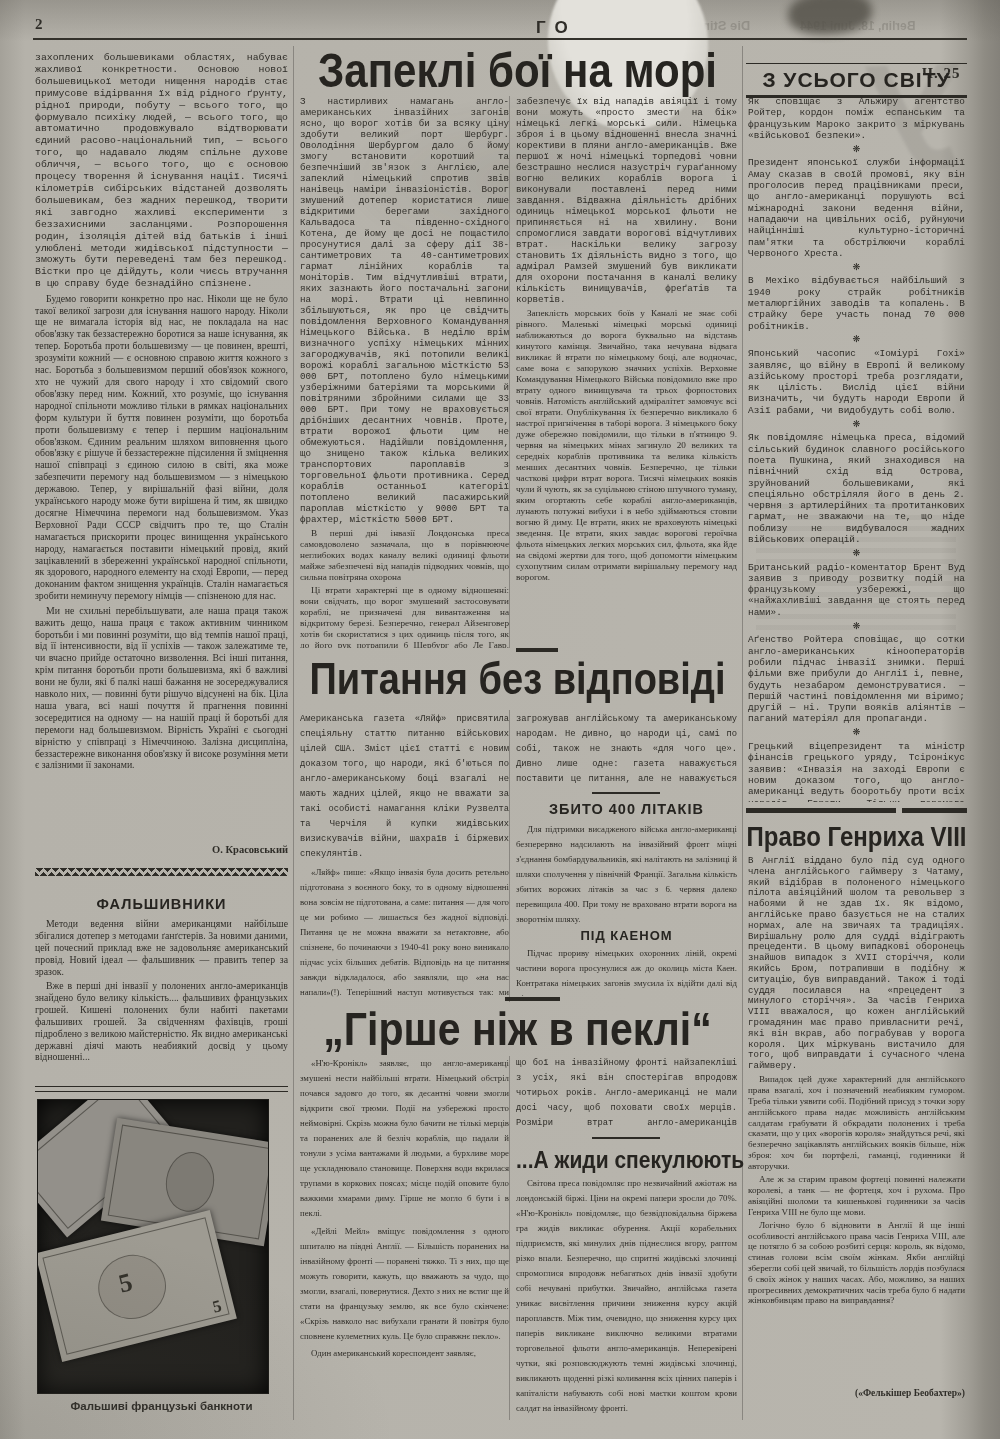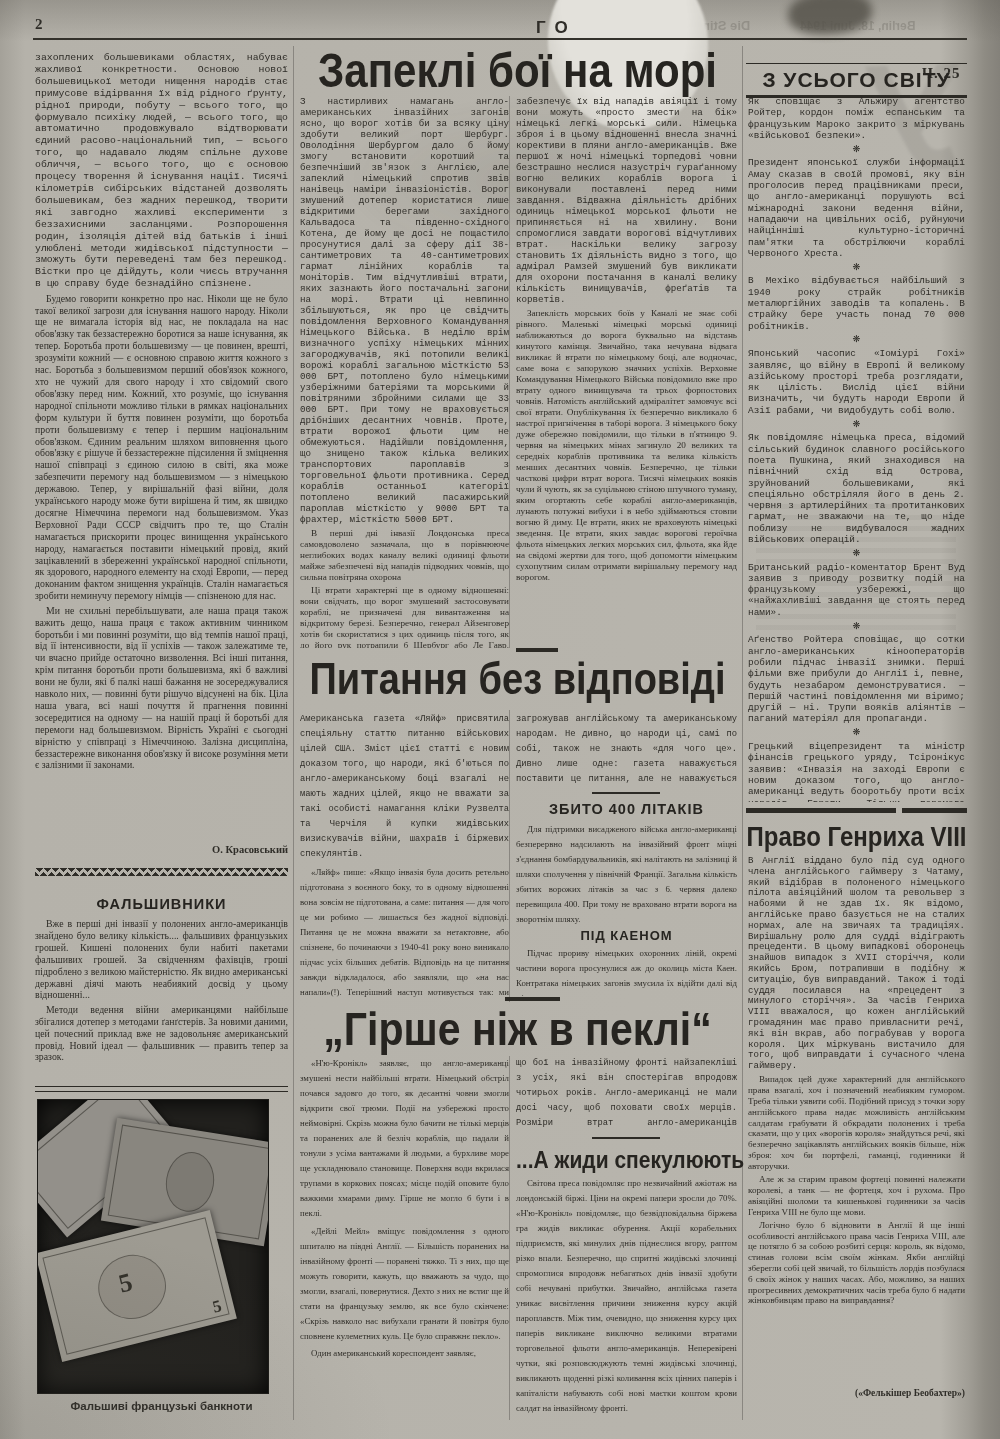--- a/index.html
+++ b/index.html
@@ -106,22 +106,22 @@
   <div class="abs tx c1" style="left:35px;top:52px;width:253px;height:788px;">
     <p class="noind">захоплених большевиками областях, набуває жахливої конкретности. Основою нової большевицької методи нищення народів стає примусове відірвання їх від рідного ґрунту, рідної природи, побуту — всього того, що формувало психіку людей, — всього того, що автоматично продовжувало відтворювати єдиний расово-національний тип, — всього того, що надавало людям спільне духове обличчя, — всього того, що є основою процесу творення й існування нації. Тисячі кілометрів сибірських відстаней дозволять большевикам, без жадних перешкод, творити які завгодно жахливі експерименти з беззахисними засланцями. Розпорошення родин, ізоляція дітей від батьків і інші улюблені методи жидівської підступности — зможуть бути переведені там без перешкод. Вістки про це дійдуть, коли чиєсь втручання в цю справу буде безнадійно спізнене.</p>
     <p>Будемо говорити конкретно про нас. Ніколи ще не було такої великої загрози для існування нашого народу. Ніколи ще не вимагала історія від нас, не покладала на нас обов'язку так беззастережно боротися за наше існування, як тепер. Боротьба проти большевизму — це повинен, врешті, зрозуміти кожний — є основною справою життя кожного з нас. Боротьба з большевизмом перший обов'язок кожного, хто не чужий для свого народу і хто свідомий свого обов'язку перед ним. Кожний, хто розуміє, що існування народної спільноти можливо тільки в рямках національних форм культури й буття повинен розуміти, що боротьба проти большевизму є тепер і першим національним обов'язком. Єдиним реальним шляхом виповнення цього обов'язку є рішуче й беззастережне підсилення й зміцнення нашої співпраці з єдиною силою в світі, яка може забезпечити перемогу над большевизмом — з німецькою державою. Тепер, у вирішальній фазі війни, доля українського народу може бути вирішена й тим, як швидко досягне Німеччина перемоги над большевизмом. Указ Верховної Ради СССР свідчить про те, що Сталін намагається прискорити процес винищення українського народу, намагається поставити німецький провід, який зацікавлений в збереженні української народної спільноти, як здорового, народного елементу на сході Европи, — перед доконаним фактом знищення українців. Сталін намагається зробити неминучу перемогу німців — спізненою для нас.</p>
     <p>Ми не схильні перебільшувати, але наша праця також важить дещо, наша праця є також активним чинником боротьби і ми повинні розуміти, що від темпів нашої праці, від її інтенсивности, від її успіхів — також залежатиме те, чи вчасно прийде остаточно визволення. Всі інші питання, крім питання боротьби проти большевизма, які б важливі вони не були, які б палкі наші бажання не зосереджувалися навколо них, — повинні бути рішучо відсунені на бік. Ціла наша увага, всі наші почуття й прагнення повинні зосередитися на одному — на нашій праці й боротьбі для перемоги над большевизмом. Вірність Україні є сьогодні вірністю у співпраці з Німеччиною. Залізна дисципліна, беззастережне виконання обов'язку й високе розуміння мети є залізними її законами.</p>
   </div>
   <div class="abs sig" style="left:35px;top:844px;width:253px;">О. Красовський</div>
   <div class="abs zigzag" style="left:35px;top:868px;width:253px;"></div>
 
   <div class="abs hl hl-sub" style="left:35px;top:896px;width:253px;">ФАЛЬШИВНИКИ</div>
   <div class="abs tx c1" style="left:35px;top:918px;width:253px;height:164px;">
+    <p>Методи ведення війни американцями найбільше збігалися дотепер з методами ґанґстерів. За новими даними, цей почесний приклад вже не задовольняє американський провід. Новий ідеал — фальшивник — править тепер за зразок.</p>
     <p>Вже в перші дні інвазії у полонених англо-американців знайдено було велику кількість.... фальшивих французьких грошей. Кишені полонених були набиті пакетами фальшивих грошей. За свідченням фахівців, гроші підроблено з великою майстерністю. Як видно американські державні діячі мають неабиякий досвід у цьому відношенні...</p>
-    <p>Методи ведення війни американцями найбільше збігалися дотепер з методами ґанґстерів. За новими даними, цей почесний приклад вже не задовольняє американський провід. Новий ідеал — фальшивник — править тепер за зразок.</p>
   </div>
   <div class="abs dbl-rule" style="left:35px;top:1086px;width:253px;"></div>
 
   <div class="abs photo" style="left:38px;top:1100px;width:230px;height:293px;">
     <div class="note" style="left:-18px;top:8px;width:150px;height:92px;background:#93908a;transform:rotate(-40deg);">
       <span class="inner"></span>
       <span class="five" style="right:10px;top:6px;font-size:16px;">5</span>
     </div>
     <div class="note" style="left:70px;top:30px;width:165px;height:104px;background:#89867f;transform:rotate(9deg);">
       <span class="inner"></span>

